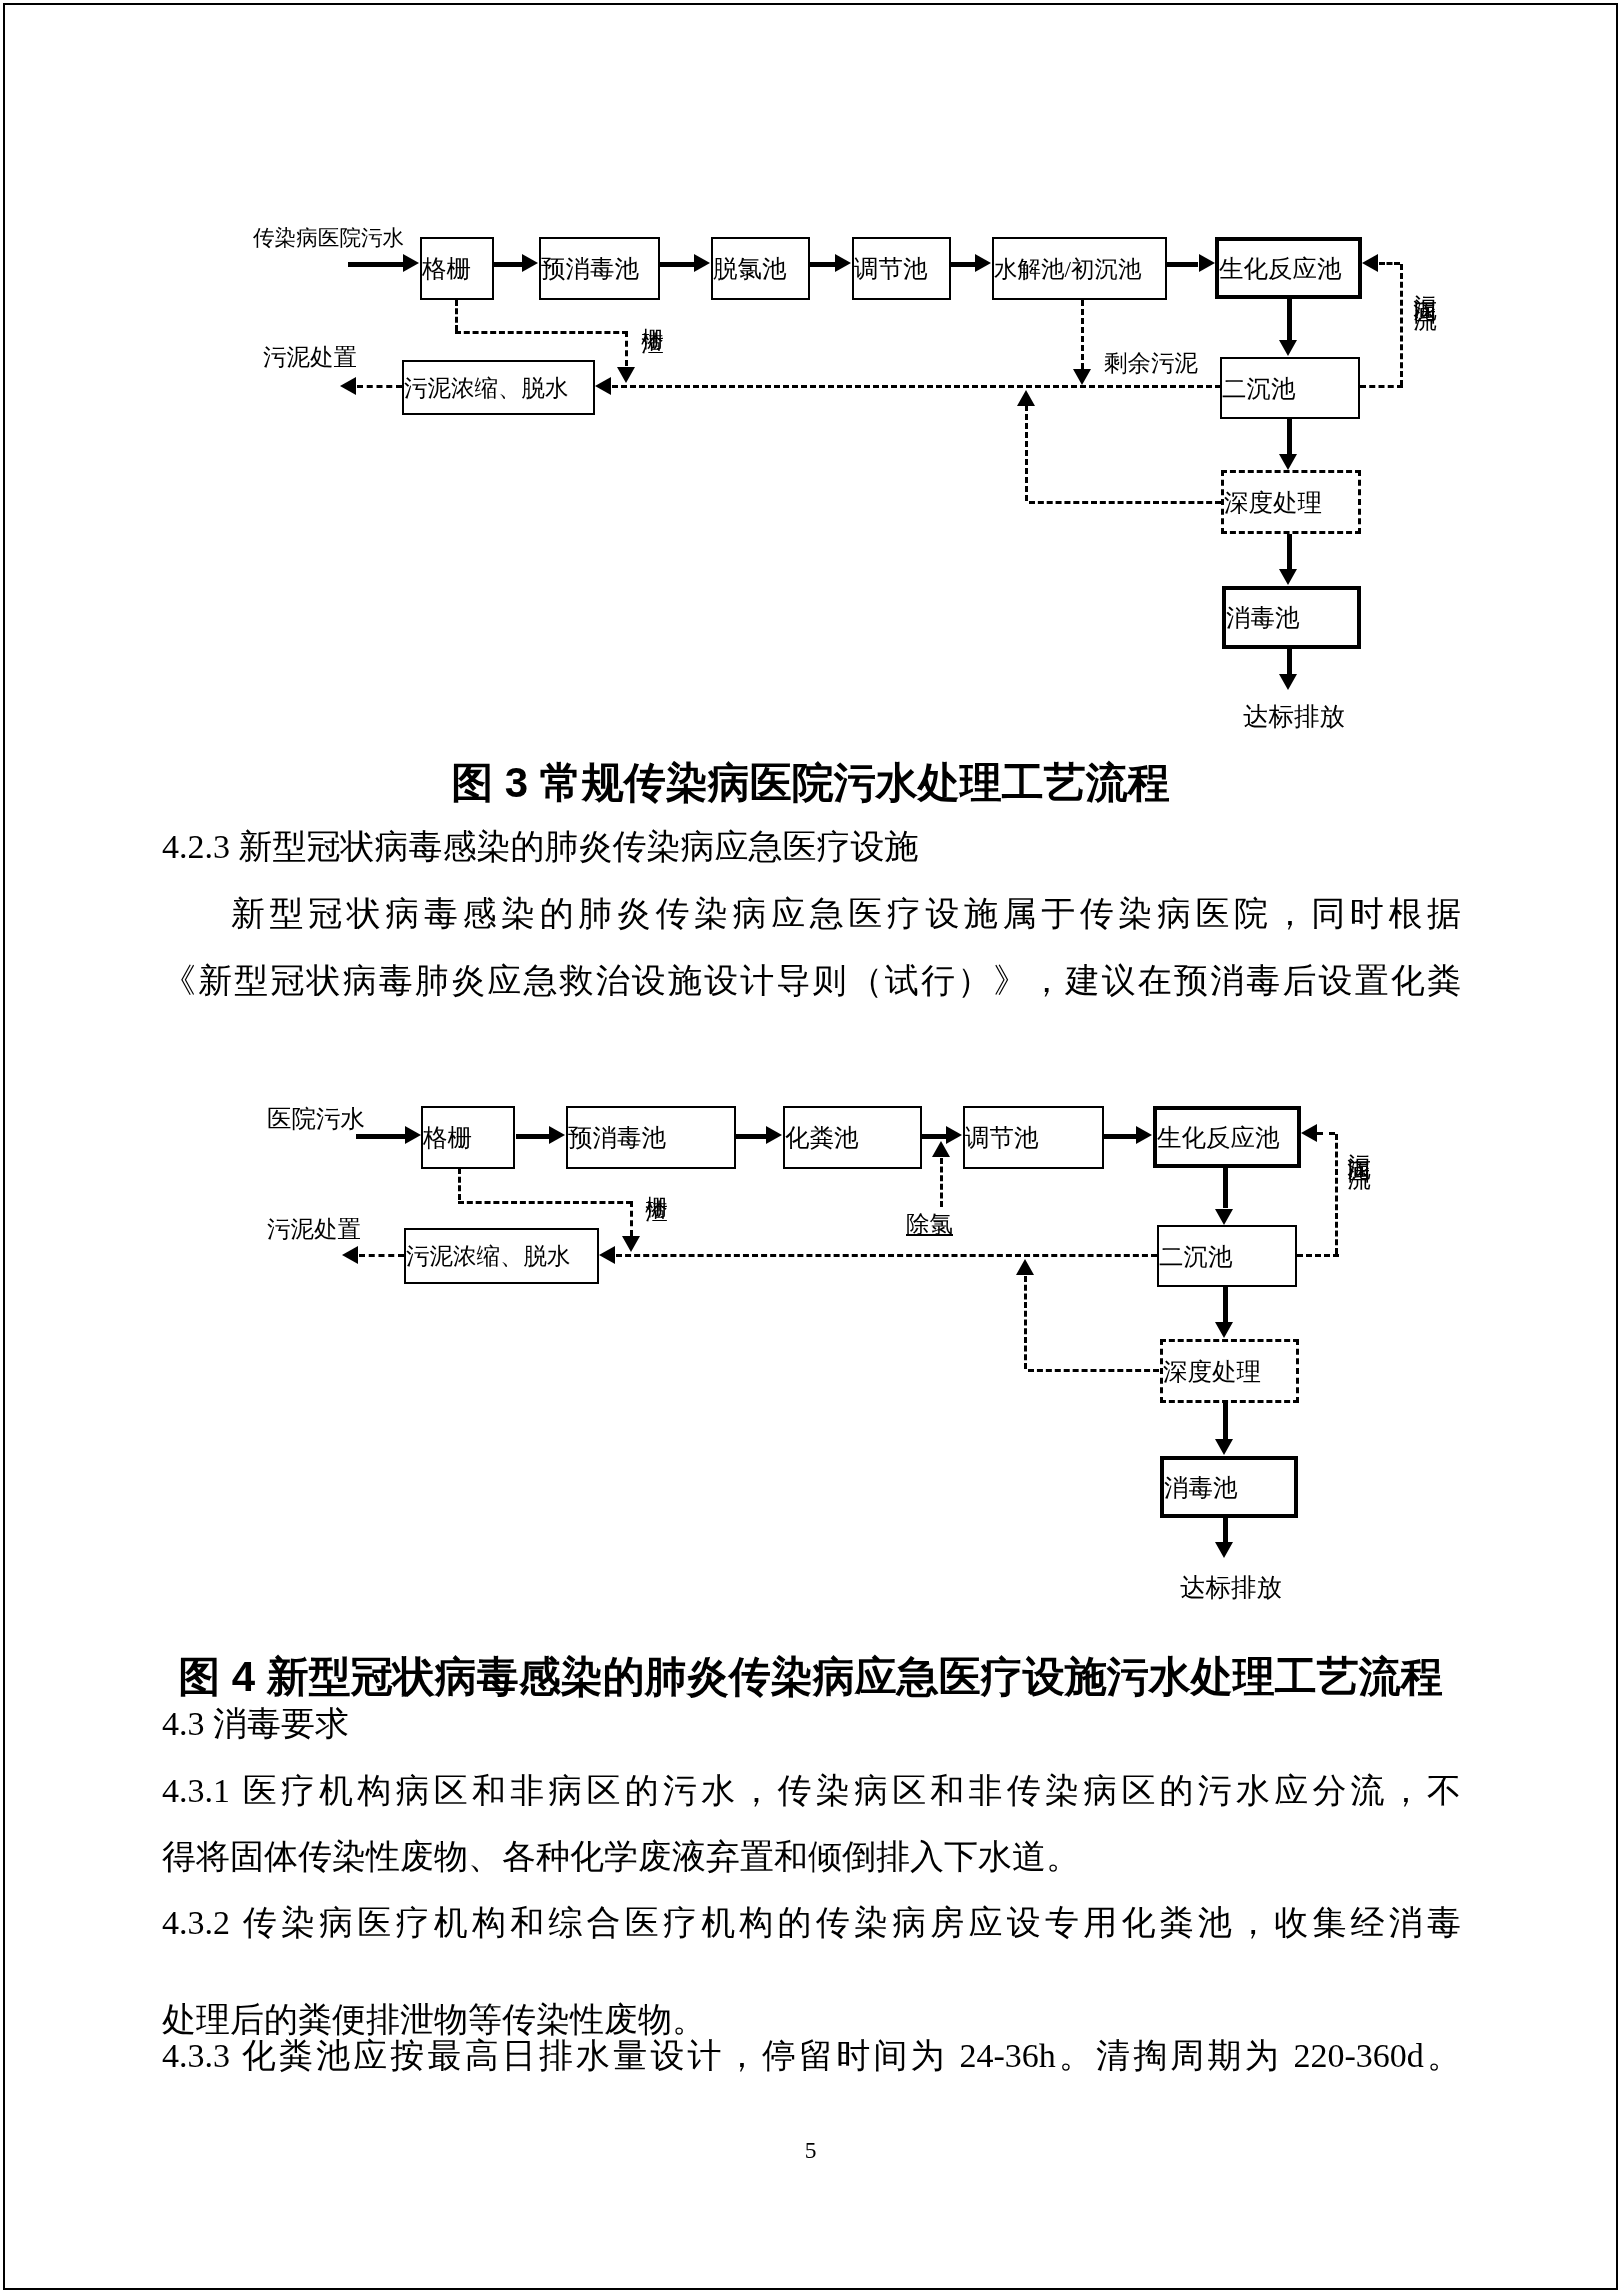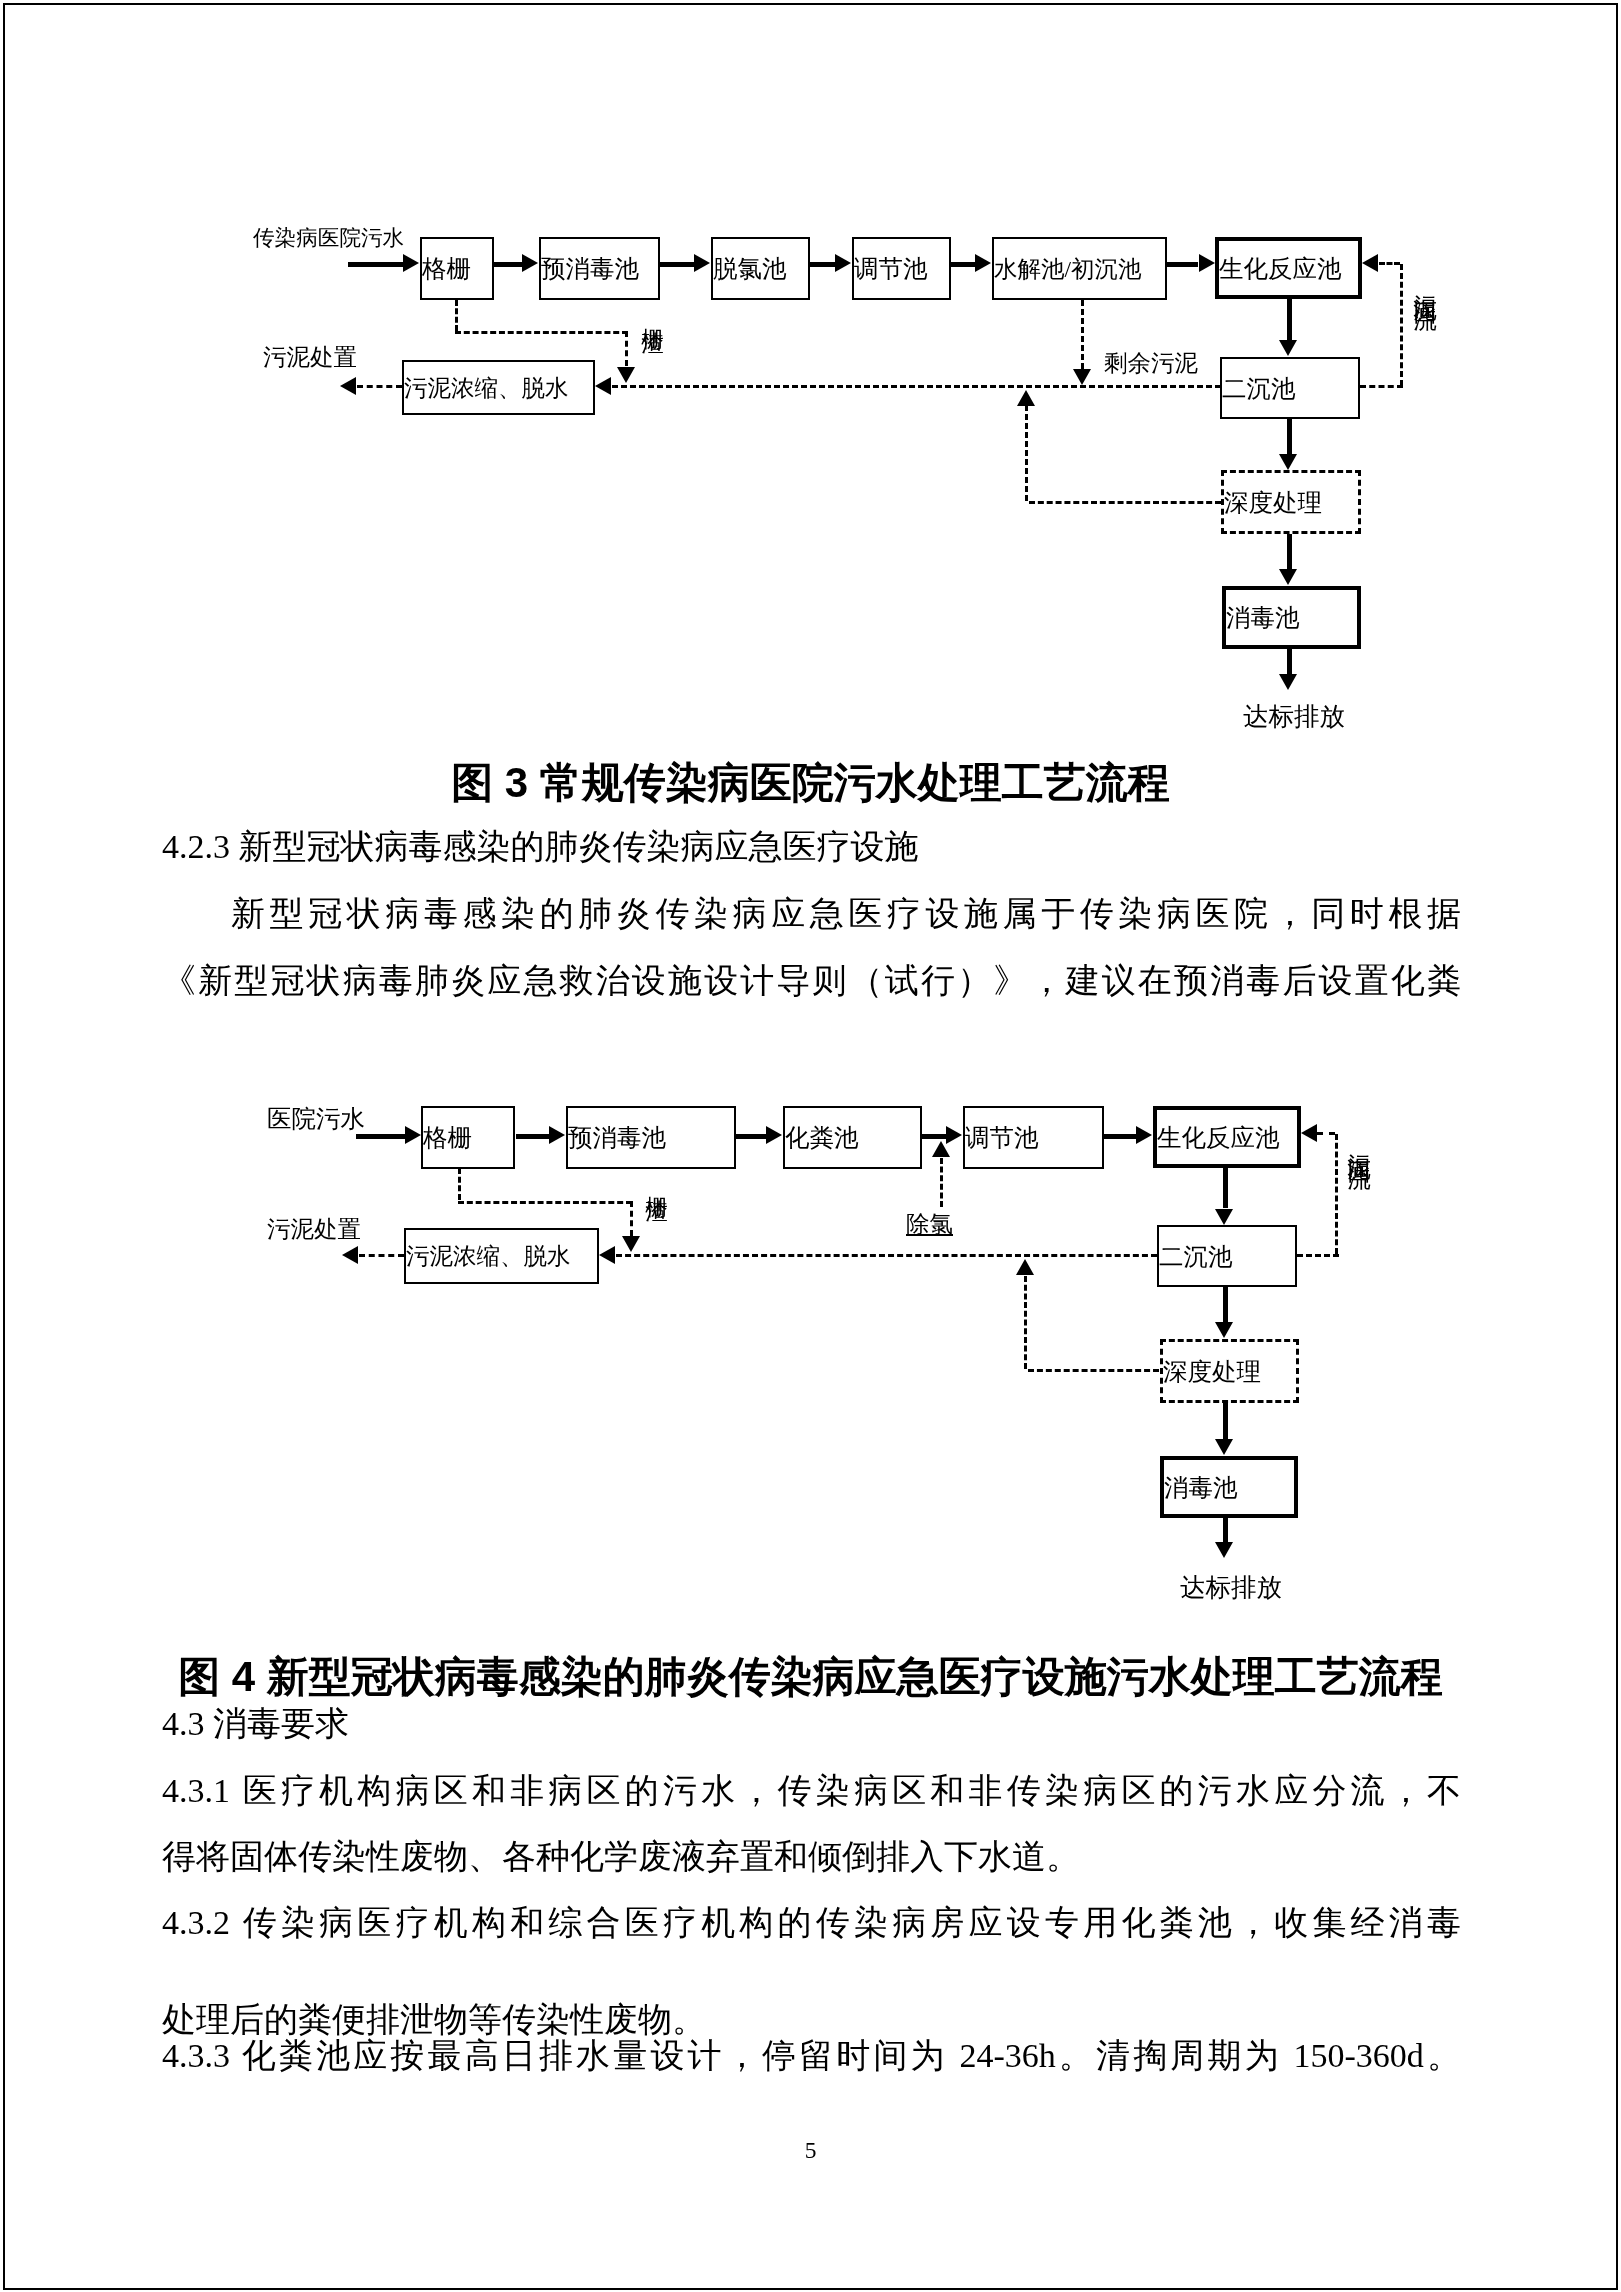--- a/index.html
+++ b/index.html
@@ -206,17 +206,17 @@
     <div class="lbl" style="left:267px;top:1213px;">污泥处置</div>
   </div>
 
   <div class="cap" style="top:1649px;">图 4 新型冠状病毒感染的肺炎传染病应急医疗设施污水处理工艺流程</div>
 
   <div class="tline" style="top:1703px;">4.3 消毒要求</div>
   <div class="tline just" style="top:1770px;">4.3.1 医疗机构病区和非病区的污水，传染病区和非传染病区的污水应分流，不</div>
   <div class="tline" style="top:1836px;">得将固体传染性废物、各种化学废液弃置和倾倒排入下水道。</div>
   <div class="tline just" style="top:1902px;">4.3.2 传染病医疗机构和综合医疗机构的传染病房应设专用化粪池，收集经消毒</div>
   <div class="tline" style="top:1968px;margin-top:31px;">处理后的粪便排泄物等传染性废物。</div>
-  <div class="tline just" style="top:2035px;">4.3.3 化粪池应按最高日排水量设计，停留时间为 24-36h。清掏周期为 150-360d。</div>
+  <div class="tline just" style="top:2035px;">4.3.3 化粪池应按最高日排水量设计，停留时间为 24-36h。清掏周期为 220-360d。</div>
 
   <div class="pnum">5</div>
 </div>
 
 
 </body></html>

